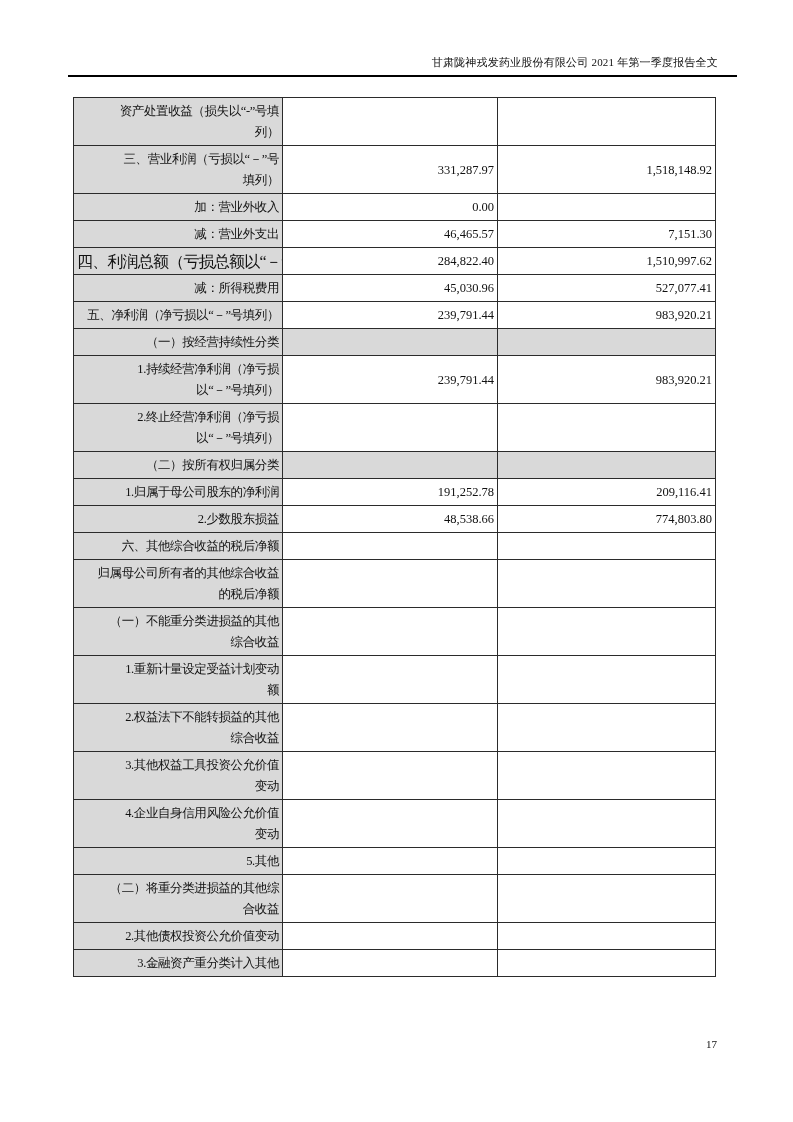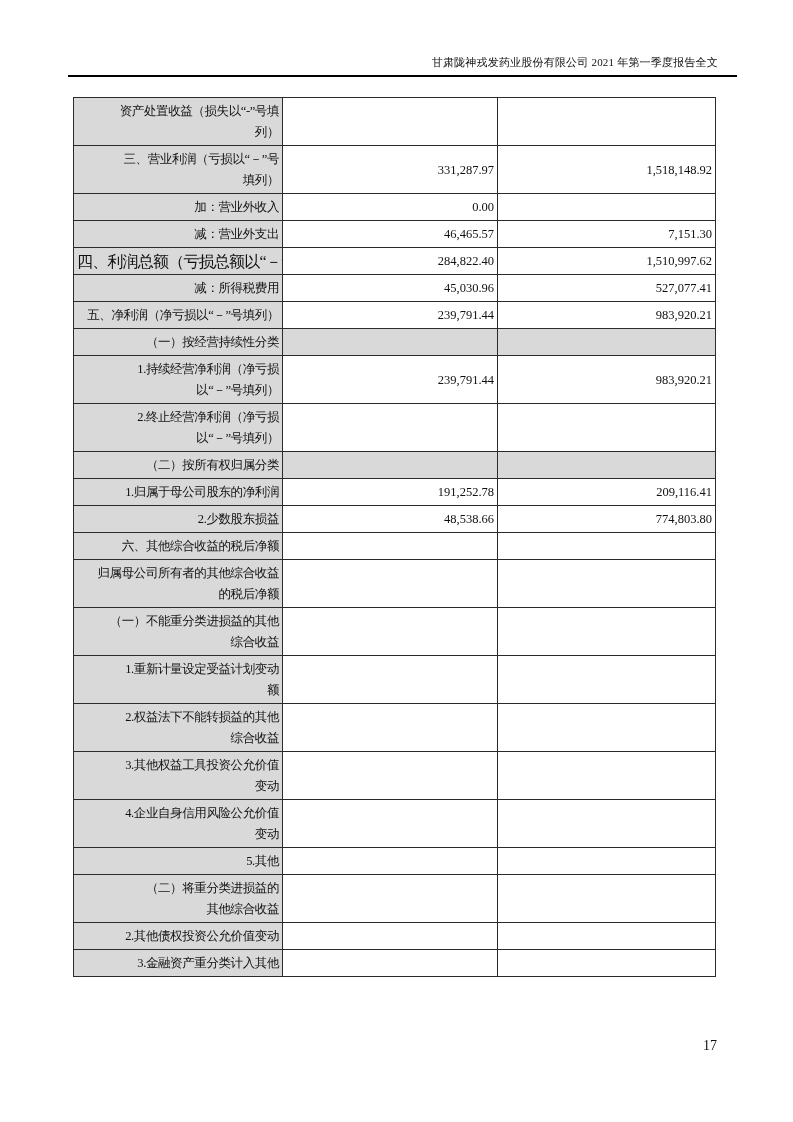--- a/index.html
+++ b/index.html
@@ -52,21 +52,21 @@
   }
   tr.shaded td { background: #d9d9d9; }
   td.label-cell.tight {
     white-space: nowrap;
     font-size: 16px;
     letter-spacing: -0.8px;
   }
   .page-number {
     position: absolute;
     top: 1038px; right: 76px;
-    font-size: 14px;
+    font-size: 11px;
   }
 </style>
 </head>
 <body>
 
 <div class="report-header-title">甘肃陇神戎发药业股份有限公司 2021 年第一季度报告全文</div>
 
 <div class="header-rule"></div>
 
 <table class="financial-table">
@@ -175,21 +175,21 @@
     <td class="label-cell" style="text-indent: 3.3em;">4.企业自身信用风险公允价值变动</td>
     <td class="num-cell"></td>
     <td class="num-cell"></td>
   </tr>
       <tr>
     <td class="label-cell" style="text-indent: 3.3em;">5.其他</td>
     <td class="num-cell"></td>
     <td class="num-cell"></td>
   </tr>
       <tr>
-    <td class="label-cell" style="text-indent: 2em; padding-left: 36px;">（二）将重分类进损益的其他综合收益</td>
+    <td class="label-cell" style="text-indent: 2em;">（二）将重分类进损益的其他综合收益</td>
     <td class="num-cell"></td>
     <td class="num-cell"></td>
   </tr>
       <tr>
     <td class="label-cell" style="text-indent: 3.3em;">2.其他债权投资公允价值变动</td>
     <td class="num-cell"></td>
     <td class="num-cell"></td>
   </tr>
       <tr>
     <td class="label-cell" style="text-indent: 3.3em;">3.金融资产重分类计入其他</td>

